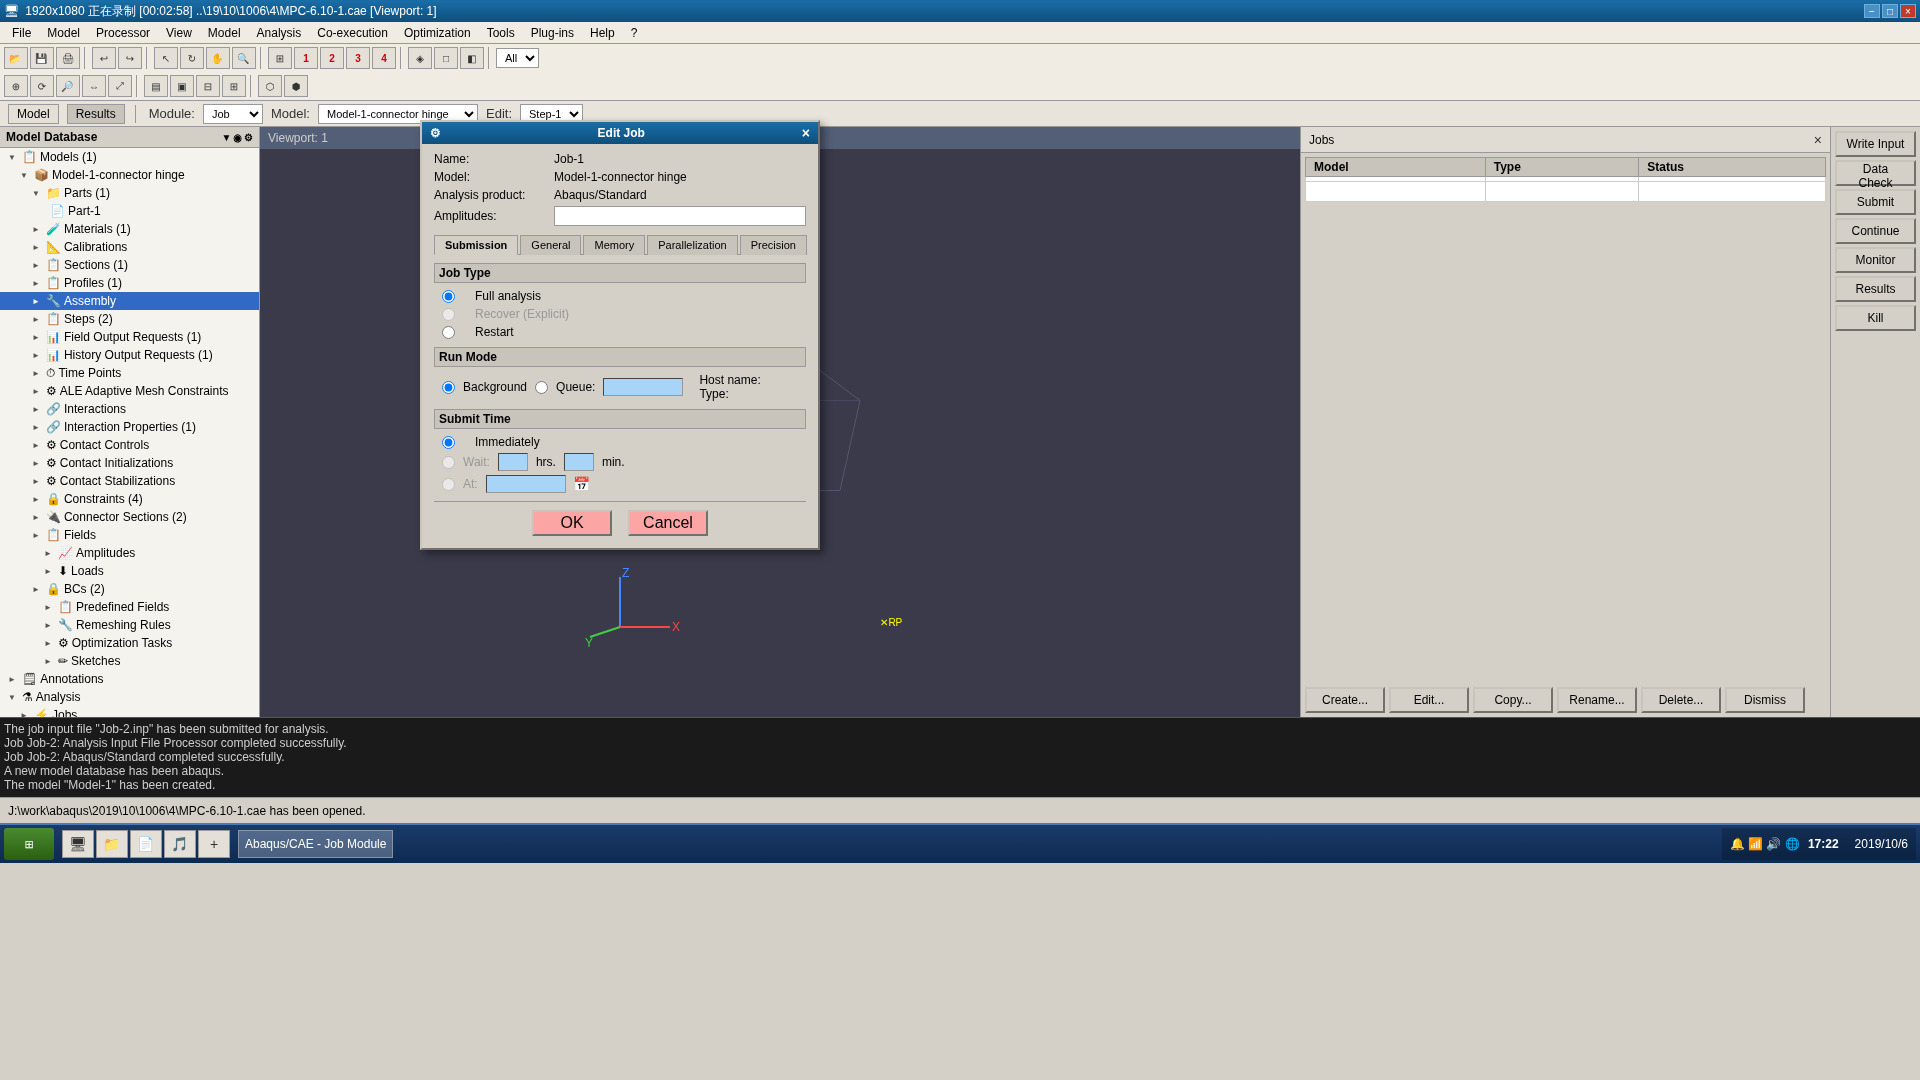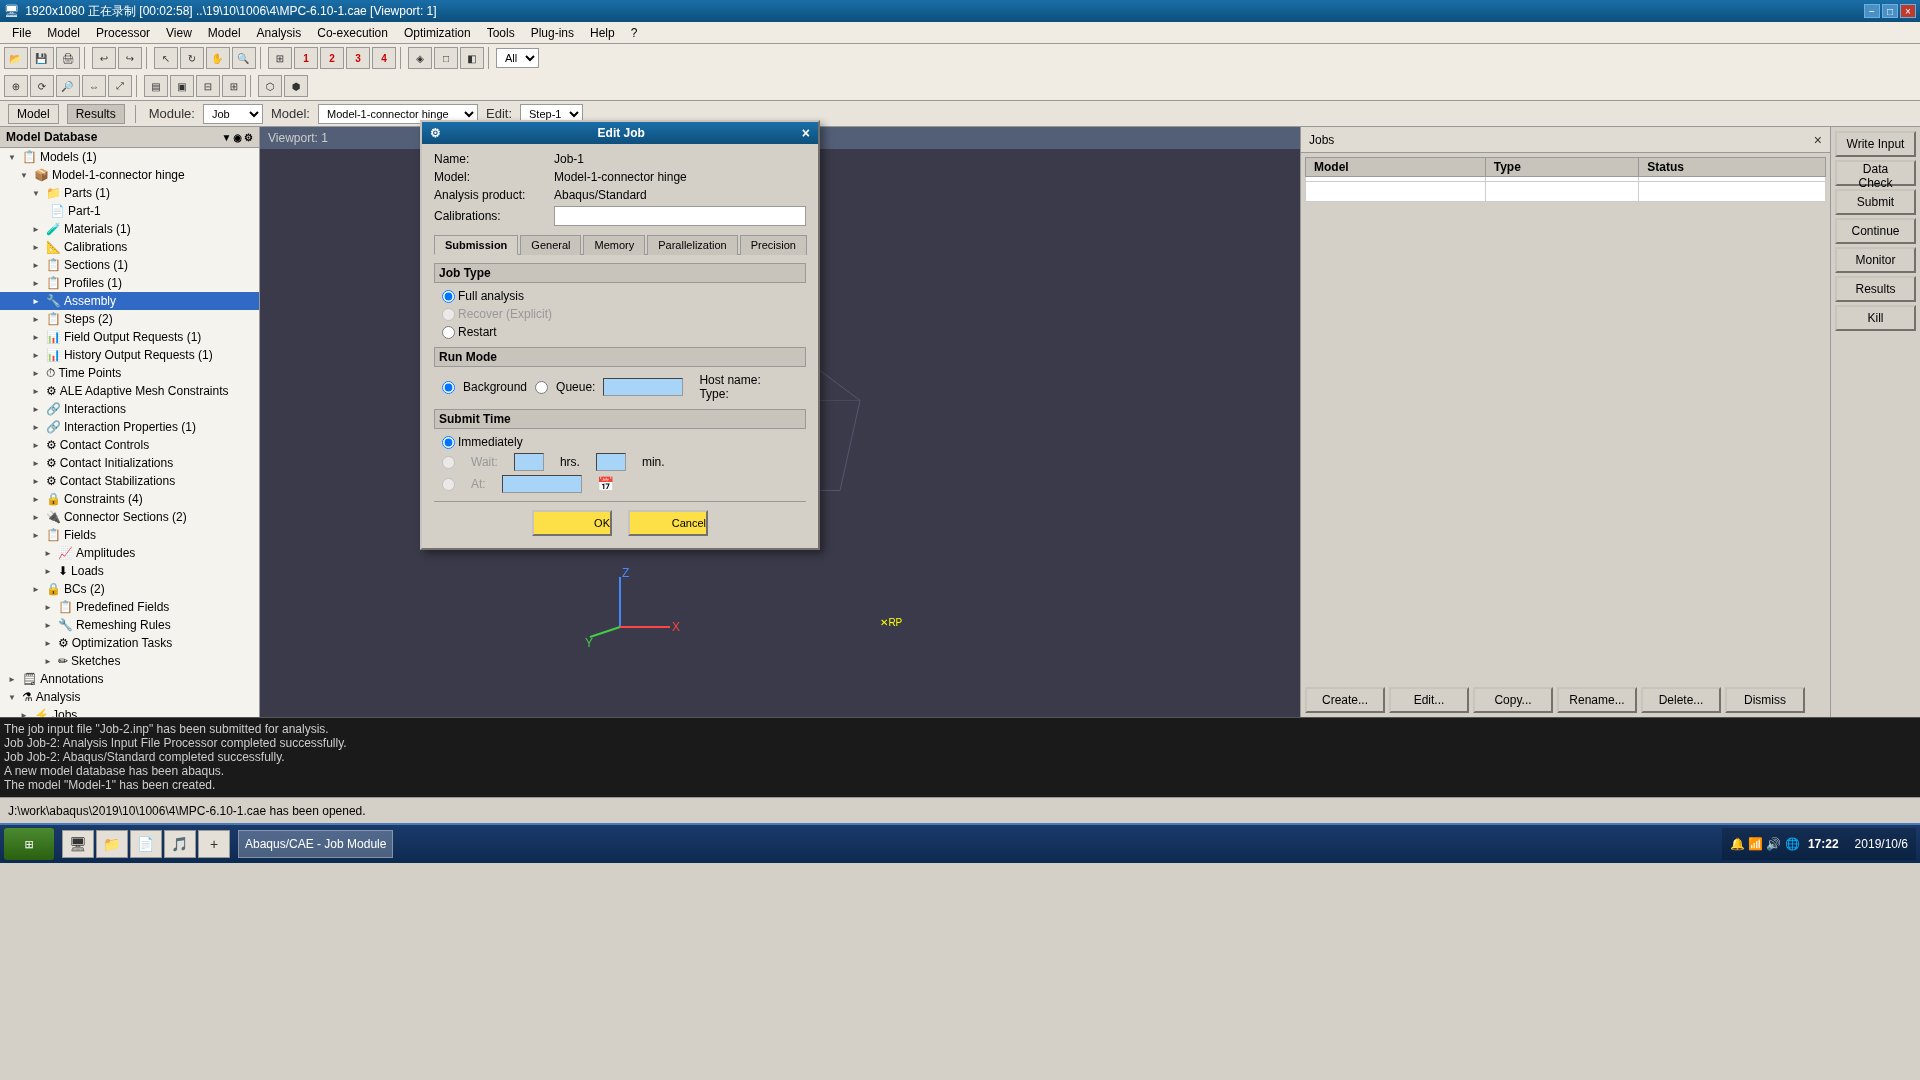--- a/index.html
+++ b/index.html
@@ -285,21 +285,21 @@
       font-weight: bold;
       font-size: 12px;
       background: #c8c4bc;
       padding: 2px 4px;
       margin-bottom: 6px;
       border: 1px solid #999;
     }
     .radio-row {
       display: flex;
       align-items: center;
-      gap: 3px;
+      gap: 20px;
       margin-bottom: 4px;
       padding-left: 8px;
       font-size: 12px;
     }
     .radio-row input[type=radio] { margin: 0; }
     .radio-row label { font-size: 12px; }
     .disabled-text { color: #999; }
 
     .run-mode-row {
       display: flex;
@@ -312,21 +312,21 @@
     .run-mode-input {
       width: 80px; height: 18px; background: #a8d4f8;
       border: 1px inset #999; font-size: 11px;
     }
     .host-type-area {
       margin-left: 8px;
     }
     .wait-row {
       display: flex;
       align-items: center;
-      gap: 16px;
+      gap: 8px;
       padding-left: 8px;
       margin-bottom: 4px;
       font-size: 12px;
     }
     .wait-input {
       width: 30px; height: 18px; background: #a8d4f8;
       border: 1px inset #999; font-size: 11px; text-align: center;
     }
     .at-input {
       width: 80px; height: 18px; background: #a8d4f8;
@@ -336,25 +336,24 @@
     .dialog-buttons {
       display: flex;
       justify-content: center;
       gap: 16px;
       padding: 8px 0 4px 0;
       border-top: 1px solid #999;
       margin-top: 8px;
     }
     .dialog-btn {
       width: 80px; height: 26px;
-      background: #fde047;
+      background: #fca5a5;
       border: 2px outset #c8c4bc;
-      font-size: 11px;
+      font-size: 16px;
       cursor: pointer;
-      text-align: right;
     }
 
     
     .viewport-3d {
       position: absolute;
       top: 0; left: 0; right: 0; bottom: 0;
       background: #3a3a4a;
     }
 
     
@@ -835,21 +834,21 @@
       </div>
       <div class="dialog-info-row">
         <span class="dialog-info-label">Model:</span>
         <span class="dialog-info-value">Model-1-connector hinge</span>
       </div>
       <div class="dialog-info-row">
         <span class="dialog-info-label">Analysis product:</span>
         <span class="dialog-info-value">Abaqus/Standard</span>
       </div>
       <div class="dialog-desc-row">
-        <span class="dialog-desc-label">Calibrations:</span>
+        <span class="dialog-desc-label">Amplitudes:</span>
         <input class="dialog-desc-input" type="text" value="" style="">
       </div>
 
       <div class="dialog-tabs">
         <div class="dialog-tab active">Submission</div>
         <div class="dialog-tab">General</div>
         <div class="dialog-tab">Memory</div>
         <div class="dialog-tab">Parallelization</div>
         <div class="dialog-tab">Precision</div>
       </div>

